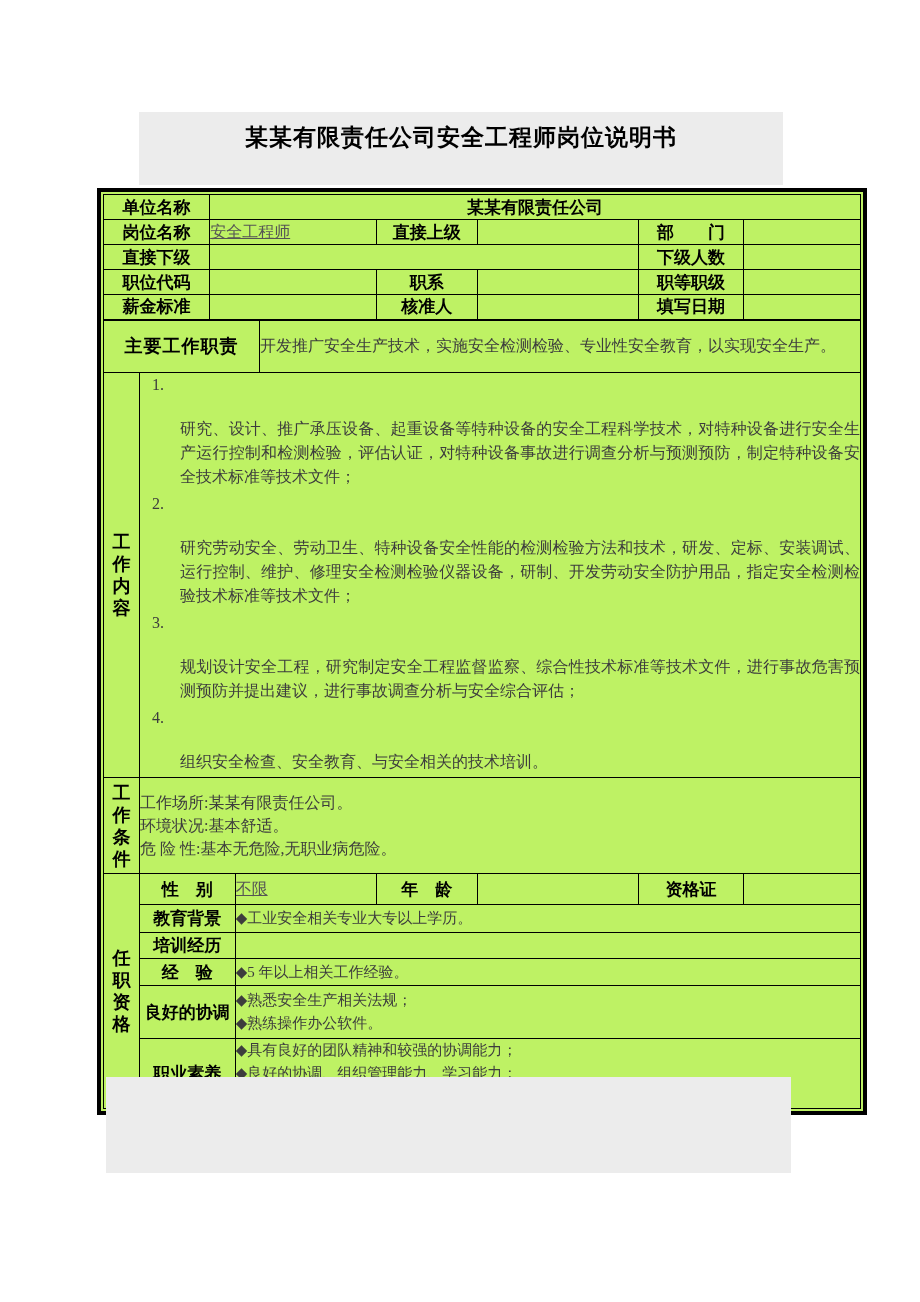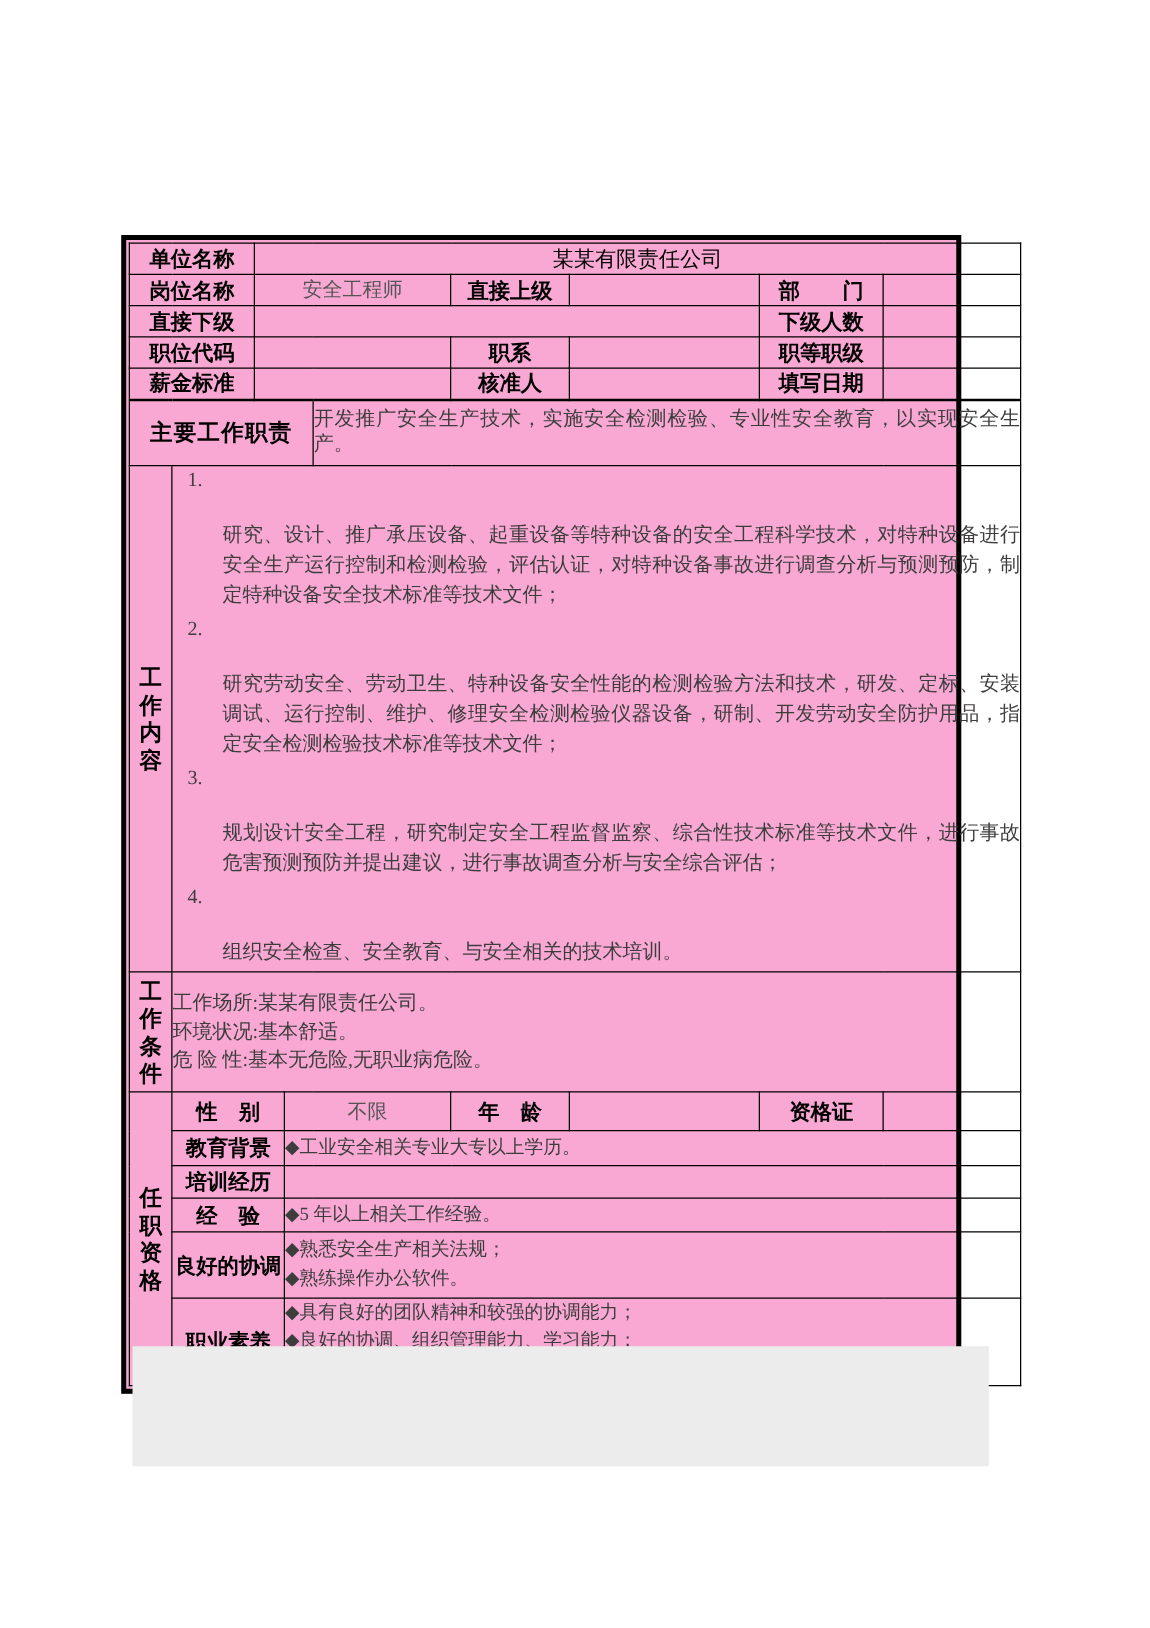--- a/index.html
+++ b/index.html
@@ -9,43 +9,43 @@
   }
   .title-block {
     position:absolute; left:139px; top:112px; width:644px; height:73px;
     background:#ececec; text-align:center; box-sizing:border-box;
   }
   .doc-title {
     padding-top:12px; font-size:23px; font-weight:bold; color:#000000;
     letter-spacing:1px; line-height:28px;
   }
   .table-outer {
-    position:absolute; left:97px; top:188px; width:672px;
-    border:4px solid #000000; padding:2px; box-sizing:border-box; background:#f9a8d4;
+    position:absolute; left:97px; top:188px; width:770px;
+    border:4px solid #000000; padding:2px; box-sizing:border-box; background:#bef264;
   }
   table.jd { border-collapse:collapse; table-layout:fixed; width:100%; }
   table.jd td { border:1px solid #000000; overflow:hidden; padding:0; vertical-align:middle; }
 
   
   .rh-s      { height:25px; }
   .rh-duty   { height:53px; }
   .rh-content{ height:349px; }
   .rh-cond   { height:96px; }
   .rh-gender { height:31px; }
   .rh-edu    { height:28px; }
   .rh-train  { height:26px; }
   .rh-exp    { height:27px; }
   .rh-skill  { height:53px; }
   .rh-prof   { height:65px; }
   tr.duty-row td { border-top:2px solid #000000; }
 
   .lbl  { font-weight:bold; text-align:center; font-size:17px; color:#000000; }
   .lbl-big { font-size:18px; letter-spacing:1px; }
-  .val  { text-align:center; font-size:16px; color:#555555; }
-  .val-bold { text-align:center; font-size:17px; font-weight:normal; color:#000000; }
+  .val  { text-align:left; font-size:16px; color:#555555;text-decoration:underline; }
+  .val-bold { text-align:center; font-size:17px; font-weight:bold; color:#000000; }
 
   .duty-text {
     vertical-align:middle; font-size:16px; color:#3d3d3d;
     padding:2px 10px 2px 8px; line-height:20px; text-align:justify;
   }
   .content-cell {
     vertical-align:top; font-size:16px; color:#3d3d3d;
     padding:10px 12px 0 4px; line-height:24px;
   }
   .num-item { display:flex; margin-bottom:3px; }
@@ -68,20 +68,23 @@
   .bottom-gray {
     position:absolute; left:106px; top:1077px; width:685px; height:96px;
     background:#ececec;
   }
 </style>
 </head>
 <body>
 
 <div class="page">
 
+  <div class="title-block">
+    <div class="doc-title">某某有限责任公司安全工程师岗位说明书</div>
+  </div>
 
   <div class="table-outer">
     <table class="jd">
       <colgroup>
         <col style="width:34px">
           <col style="width:66px">
           <col style="width:24px">
         <col style="width:23px">
           <col style="width:110px">
           <col style="width:95px">

